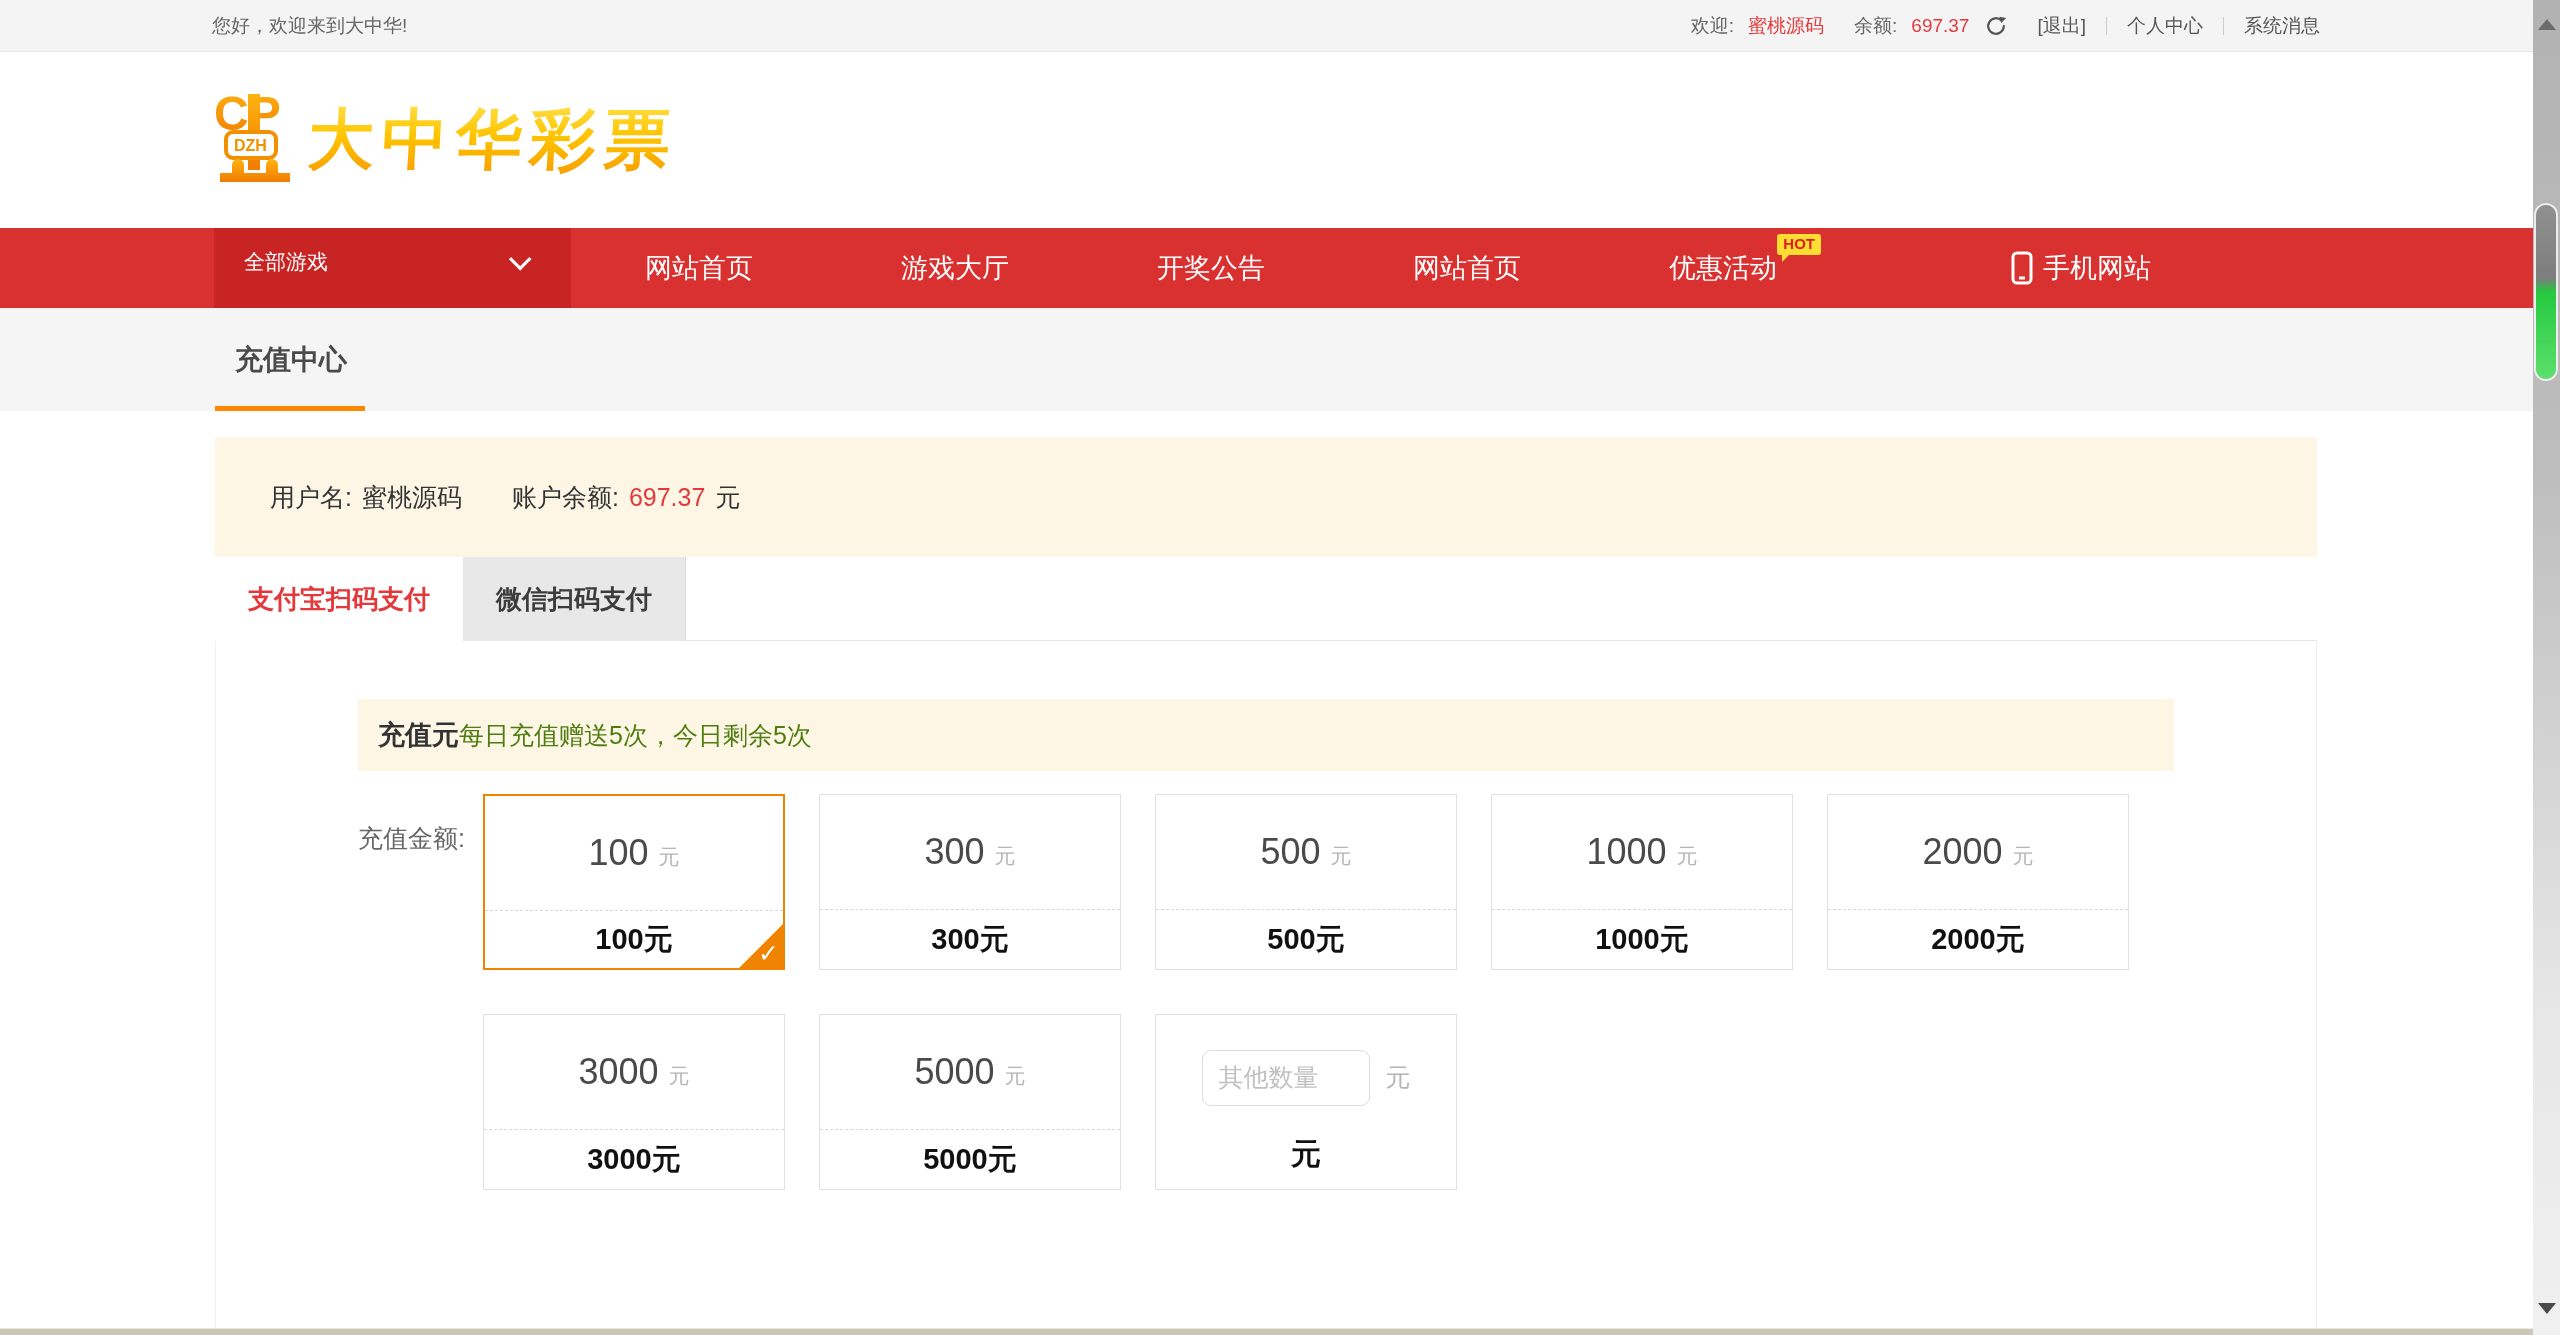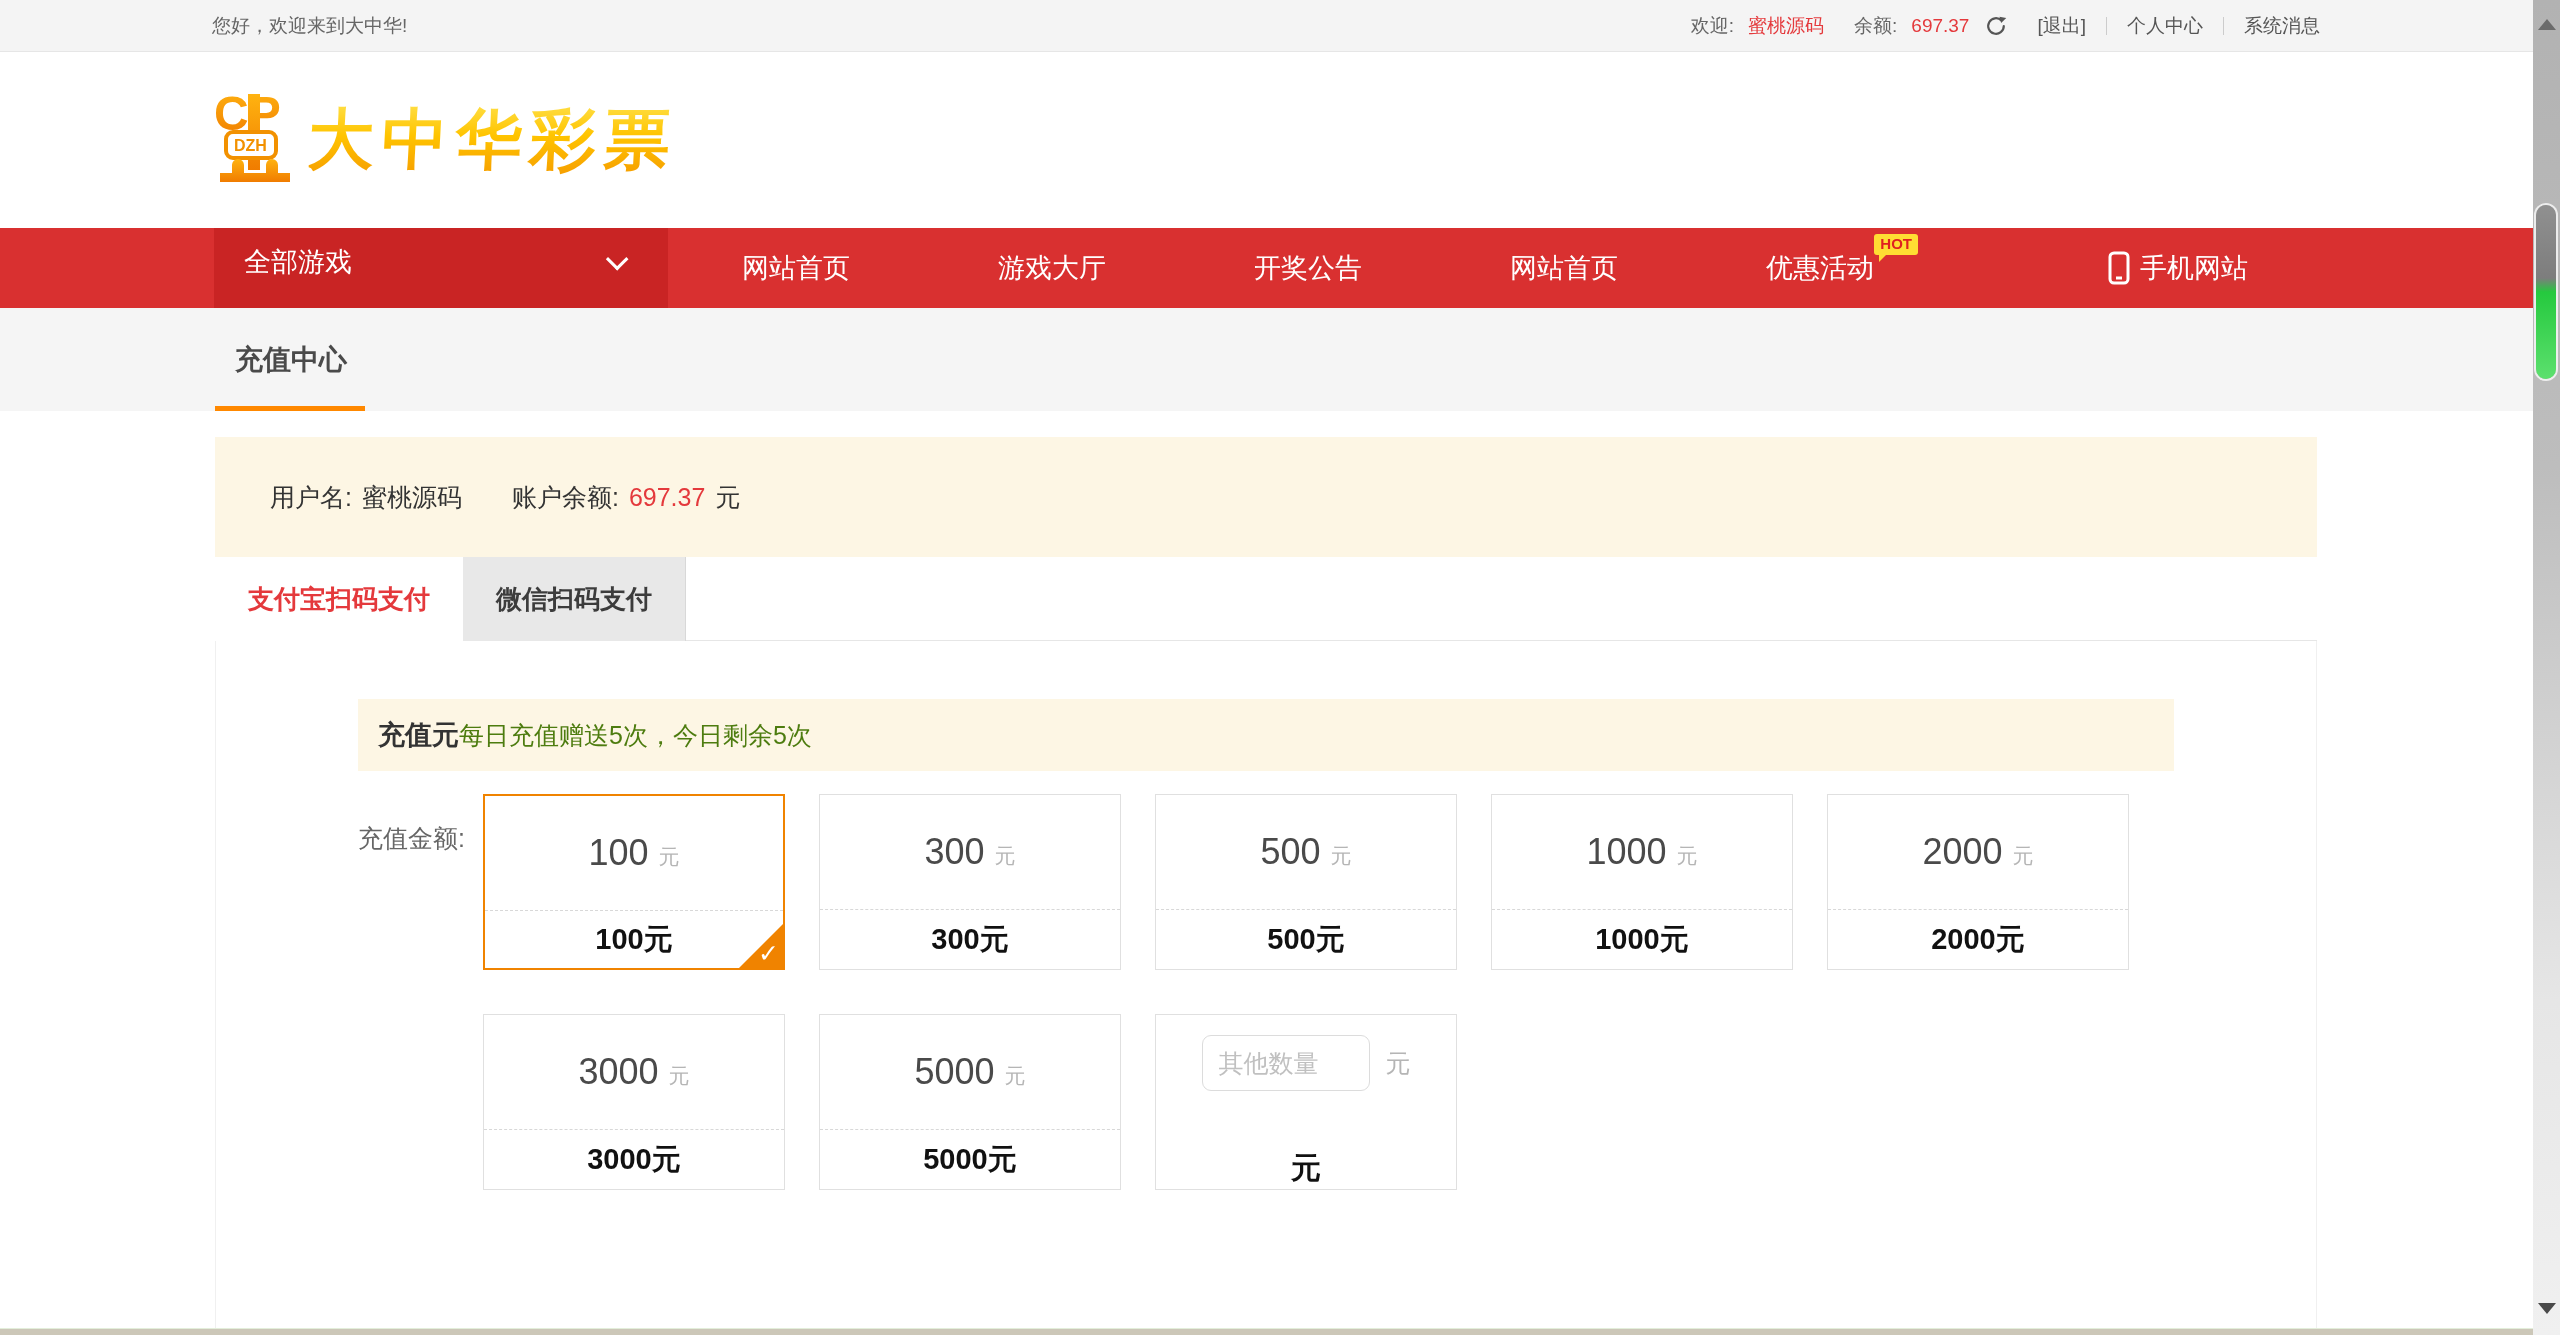--- a/index.html
+++ b/index.html
@@ -24,21 +24,21 @@
   .logo { display:flex; align-items:center; gap:4px; cursor:pointer; }
   .logo-text {
     font-size:66px; font-weight:900; letter-spacing:8px;
     background:linear-gradient(180deg,#ffe24d 5%,#ffc400 45%,#f59a00 95%);
     -webkit-background-clip:text; background-clip:text; color:transparent;
     transform:skewX(-3deg);
   }
   
   .nav { height:80px; background:#d93030; display:flex; align-items:stretch; padding-left:214px; }
   .allgames {
-    width:454px; background:#c92424; color:#fff; font-size:27px;
+    width:357px; background:#c92424; color:#fff; font-size:21px;
     display:flex; align-items:center; justify-content:space-between;
     padding:0 40px 12px 30px; cursor:pointer;
   }
   .chev { width:16px; height:16px; border-left:3px solid #fff; border-bottom:3px solid #fff;
     transform:rotate(-45deg) translateY(-4px); }
   .nav-items { display:flex; align-items:stretch; }
   .nav-item {
     width:256px; color:#fff; font-size:27px; display:flex; align-items:center;
     justify-content:center; cursor:pointer; position:relative; gap:10px;
   }
@@ -86,21 +86,21 @@
   .card-top { height:114px; display:flex; align-items:center; justify-content:center; }
   .card-num { font-size:36px; color:#4a4a4a; }
   .card-yuan { font-size:21px; color:#b5b5b5; margin-left:10px; margin-top:8px; }
   .card-bottom {
     flex:1; border-top:1px dashed #d8d8d8; display:flex; align-items:center; justify-content:center;
   }
   .card-label { font-size:29px; font-weight:bold; color:#111; }
   .corner { position:absolute; right:-2px; bottom:-2px; width:0; height:0;
     border-left:48px solid transparent; border-bottom:48px solid #f08300; }
   .corner-check { position:absolute; right:4px; bottom:0; color:#fff; font-size:25px; font-weight:bold; }
-  .card.custom { justify-content:space-between; }
+  .card.custom { justify-content:center; }
   .custom-top { display:flex; align-items:center; justify-content:center; margin-top:20px; gap:16px; }
   .custom-input {
     width:168px; height:56px; border:1px solid #dcdcdc; border-radius:9px;
     font-size:25px; color:#555; padding:0 16px; outline:none;
     font-family:"Liberation Sans","DejaVu Sans",sans-serif;
   }
   .custom-input::placeholder { color:#c0c0c0; }
   .custom-unit { font-size:25px; color:#b5b5b5; }
   .custom-label { text-align:center; font-size:30px; font-weight:bold; color:#111; margin-top:28px; }
   

